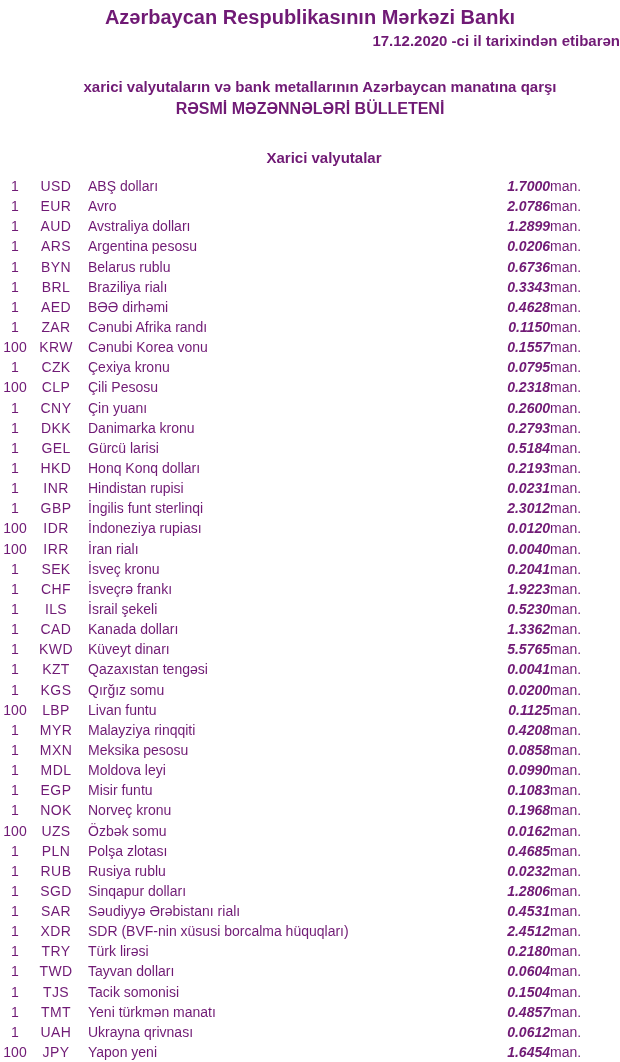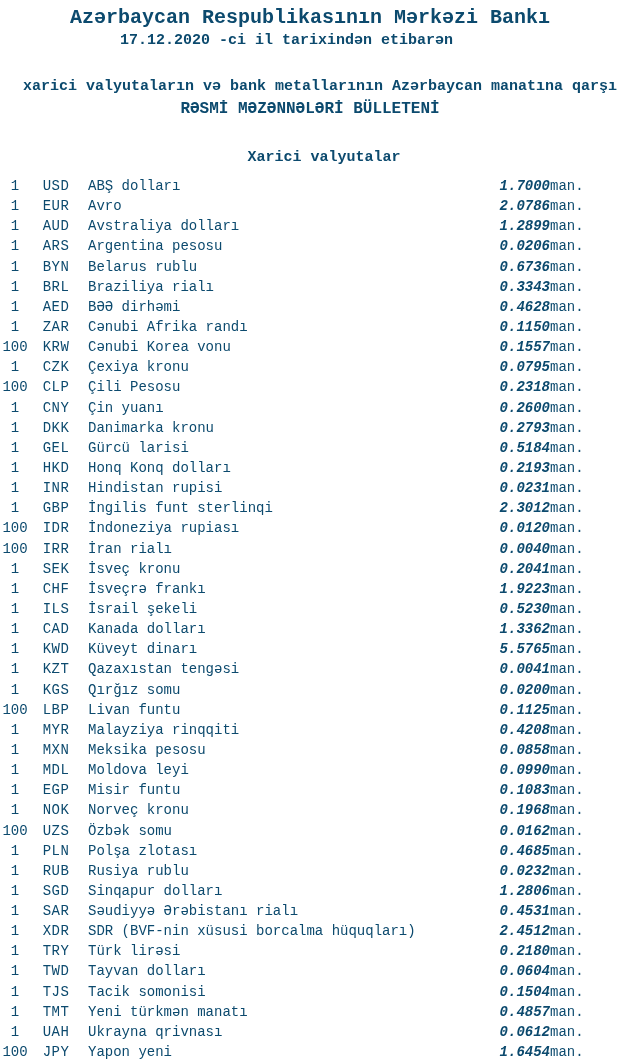--- a/index.html
+++ b/index.html
@@ -5,33 +5,33 @@
   html, body {
     margin: 0;
     padding: 0;
     background: #ffffff;
   }
   .page {
     position: relative;
     width: 620px;
     height: 1062px;
     background: #ffffff;
-    color: #0c4a6e;
-    font-family: Liberation Mono, monospace;
+    color: #701a75;
+    font-family: Liberation Sans, sans-serif;
     overflow: hidden;
   }
   .bank-name {
     margin-top: 5px;
     text-align: center;
     font-size: 20px;
     font-weight: bold;
     line-height: 25px;
   }
   .date-line {
-    text-align: left;
+    text-align: right;
     padding-left: 120px;   
     font-size: 15px;
     font-weight: bold;
     line-height: 22px;
   }
   .subtitle {
     text-align: center;
     padding-left: 20px;
     font-size: 15px;
     font-weight: bold;

